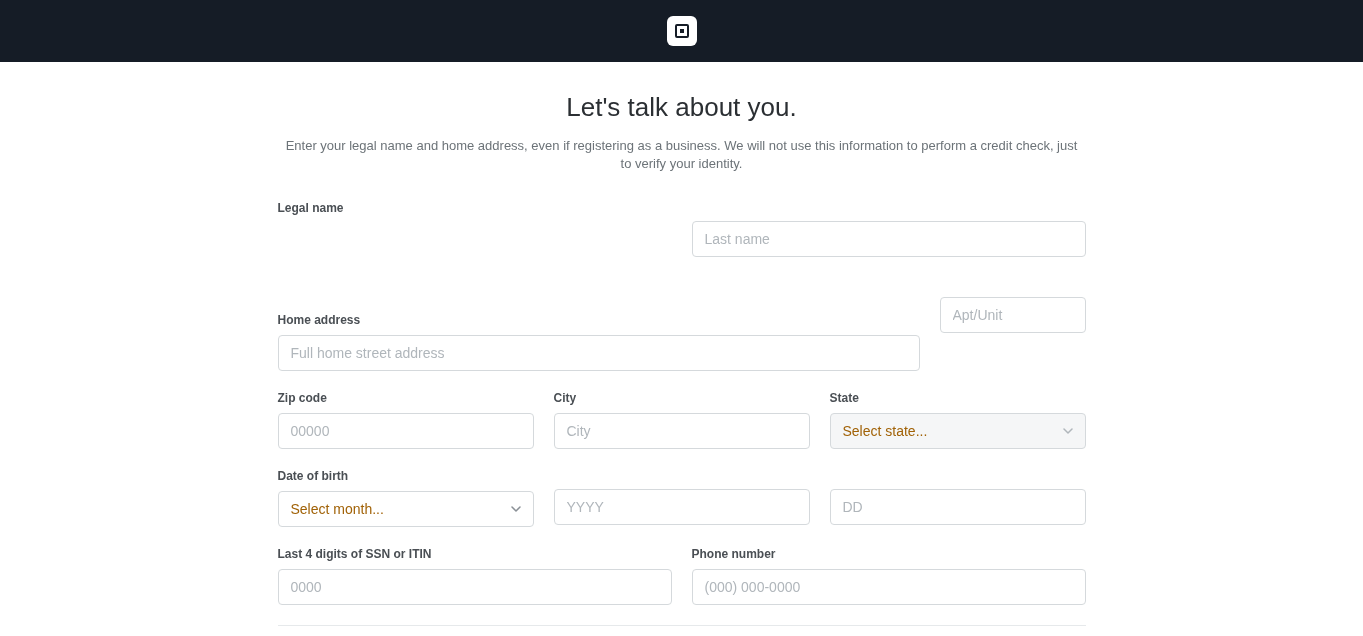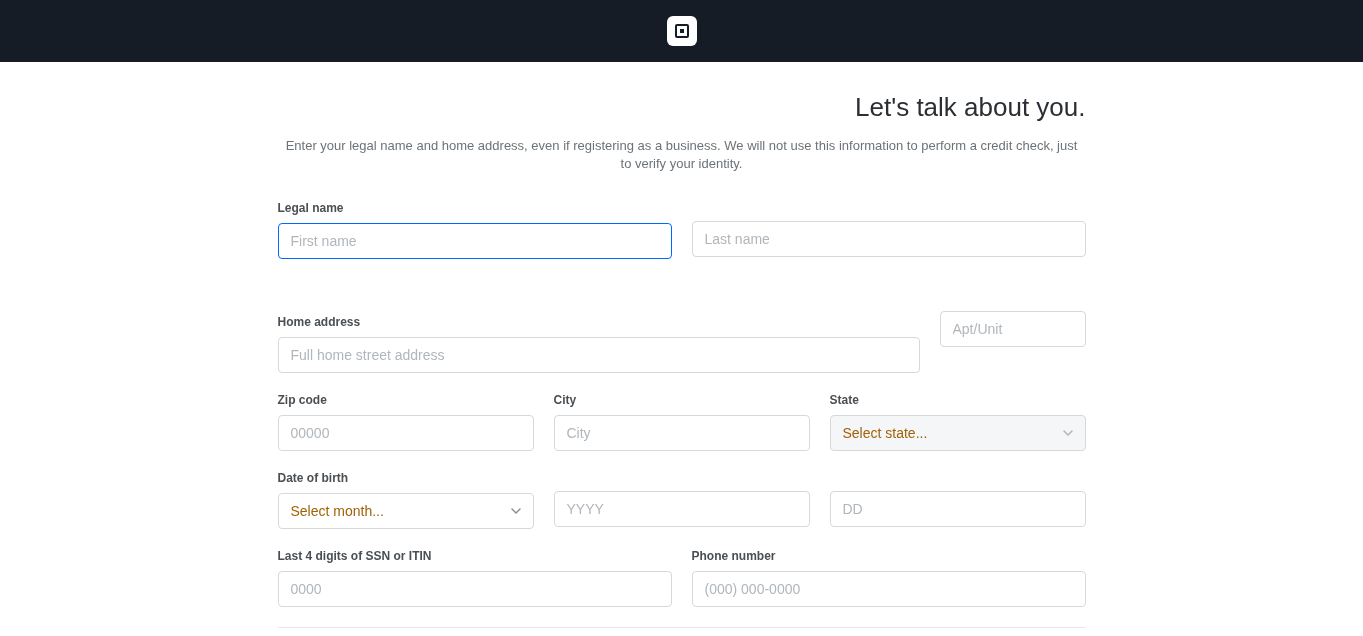--- a/index.html
+++ b/index.html
@@ -2,62 +2,61 @@
 <html><head>
   <meta charset="utf-8">
   <style>
     * { box-sizing: border-box; margin: 0; padding: 0; }
     body { font-family: -apple-system, BlinkMacSystemFont, "Segoe UI", Helvetica, Arial, sans-serif; background: #ffffff; color: #3c4146; width: 1363px; }
     .header { background: #151c26; height: 62px; display: flex; align-items: center; justify-content: center; }
     .logo { width: 30px; height: 30px; background: #ffffff; border-radius: 6px; display: flex; align-items: center; justify-content: center; }
     .logo-inner { width: 14px; height: 14px; border: 2px solid #151c26; border-radius: 2px; display: flex; align-items: center; justify-content: center; }
     .logo-dot { width: 4px; height: 4px; background: #151c26; }
     .container { max-width: 808px; margin: 0 auto; padding: 30px 0 40px 0; }
-    .title { font-size: 26px; font-weight: 400; text-align: right; color: #2b2f33; margin-bottom: 14px; }
+    .title { font-size: 26px; font-weight: 400; text-align: center; color: #2b2f33; margin-bottom: 14px; }
     .subtitle { font-size: 13px; font-weight: 400; text-align: center; color: #6c7378; line-height: 1.4; margin-bottom: 28px; max-width: 800px; margin-left: auto; margin-right: auto; }
     .form-row { display: flex; gap: 20px; margin-bottom: 20px; }
     .form-row-3 { display: flex; gap: 20px; margin-bottom: 20px; }
     .form-group { display: flex; flex-direction: column; }
     .form-label { font-size: 12px; font-weight: 600; color: #4a4f54; margin-bottom: 8px; }
     .form-label-spacer { height: 20px; }
     input[type="text"], .select-box { height: 36px; border: 1px solid #d5d9dc; border-radius: 4px; padding: 0 12px; font-size: 14px; color: #3c4146; background: #ffffff; outline: none; font-family: inherit; }
     input[type="text"]::placeholder { color: #b0b6bb; }
     .focused { border: 1px solid #006aff !important; }
     .readonly-input { background: #f5f6f7; color: #b0b6bb; cursor: default; }
     .select-box { display: flex; align-items: center; justify-content: space-between; cursor: pointer; color: #a16207; position: relative; }
     .select-box.readonly-input { cursor: default; }
     .chevron { width: 10px; height: 10px; display: inline-flex; align-items: center; justify-content: center; }
     .chevron svg { width: 10px; height: 6px; }
     .divider { border: none; border-top: 1px solid #e6e9eb; margin: 8px 0 28px 0; }
     .button-row { display: flex; justify-content: flex-end; }
     .continue-btn { width: 394px; height: 36px; background: #006aff; color: #ffffff; border: none; border-radius: 4px; font-size: 13px; font-weight: 700; letter-spacing: 1px; cursor: pointer; font-family: inherit; }
     .w-half { flex: 1; }
     .w-street { flex: 1; margin-top: 36px; }
-    .w-apt { width: 146px; gap: 12px; }
+    .w-apt { width: 146px; }
     .w-third { flex: 1; }
   </style>
 </head>
 <body>
 
 <div class="header">
   <div class="logo">
     <div class="logo-inner">
       <div class="logo-dot"></div>
     </div>
   </div>
 </div>
 
 <div class="container">
   <h1 class="title">Let's talk about you.</h1>
   <p class="subtitle">Enter your legal name and home address, even if registering as a business. We will not use this information to perform a credit check, just to verify your identity.</p>
 
   <div class="form-row">
     <div class="form-group w-half">
       <label class="form-label">Legal name</label>
-      <input type="text" class="focused" placeholder="First name" style="">
     </div>
     <div class="form-group w-half">
       <div class="form-label-spacer"></div>
       <input type="text" placeholder="Last name" style="">
     </div>
   </div>
 
   <div class="form-row">
     <div class="form-group w-street">
       <label class="form-label">Home address</label>

